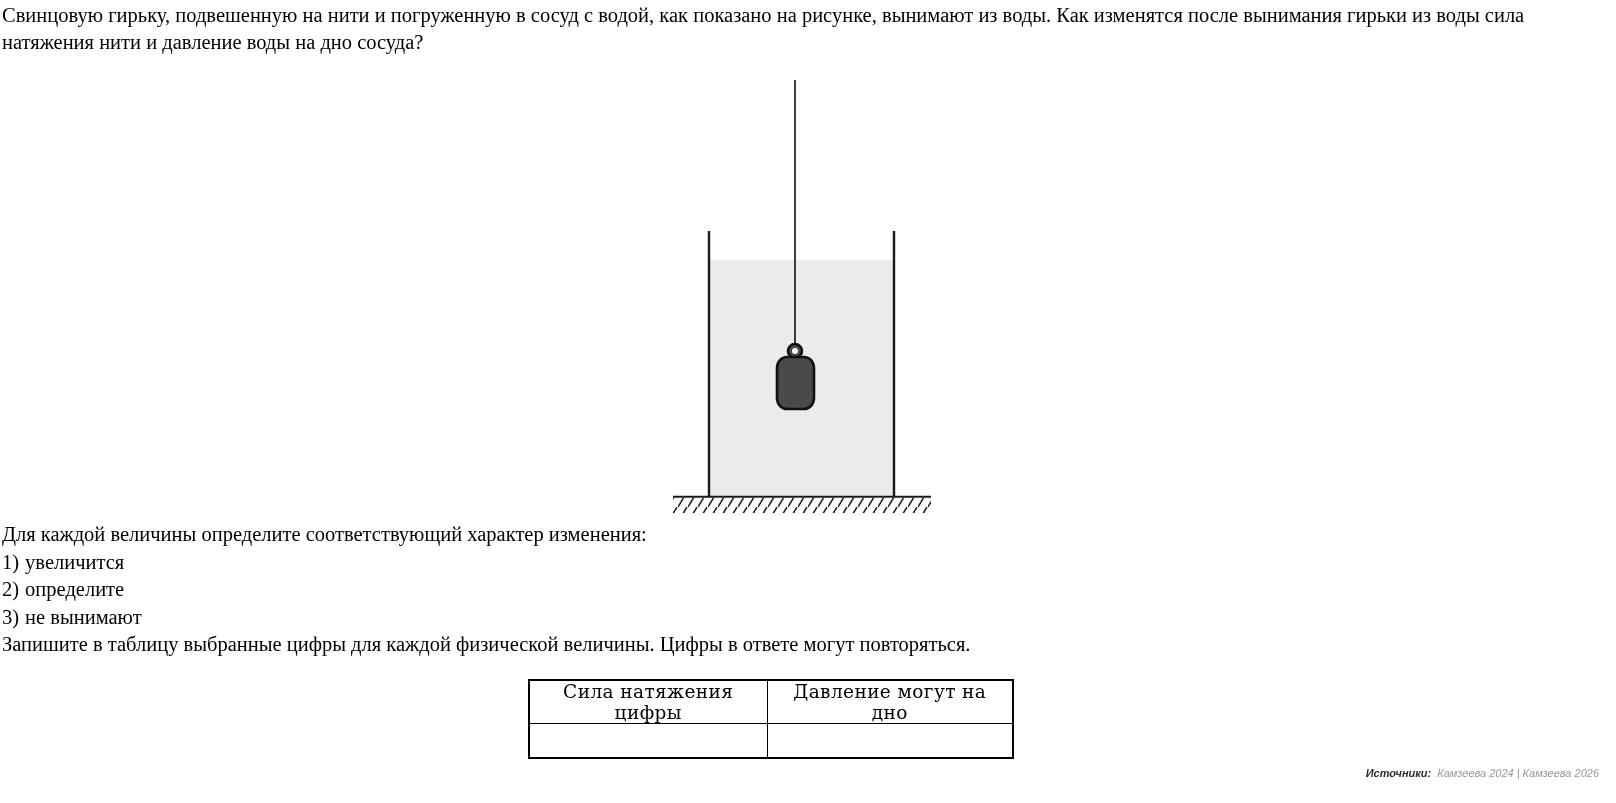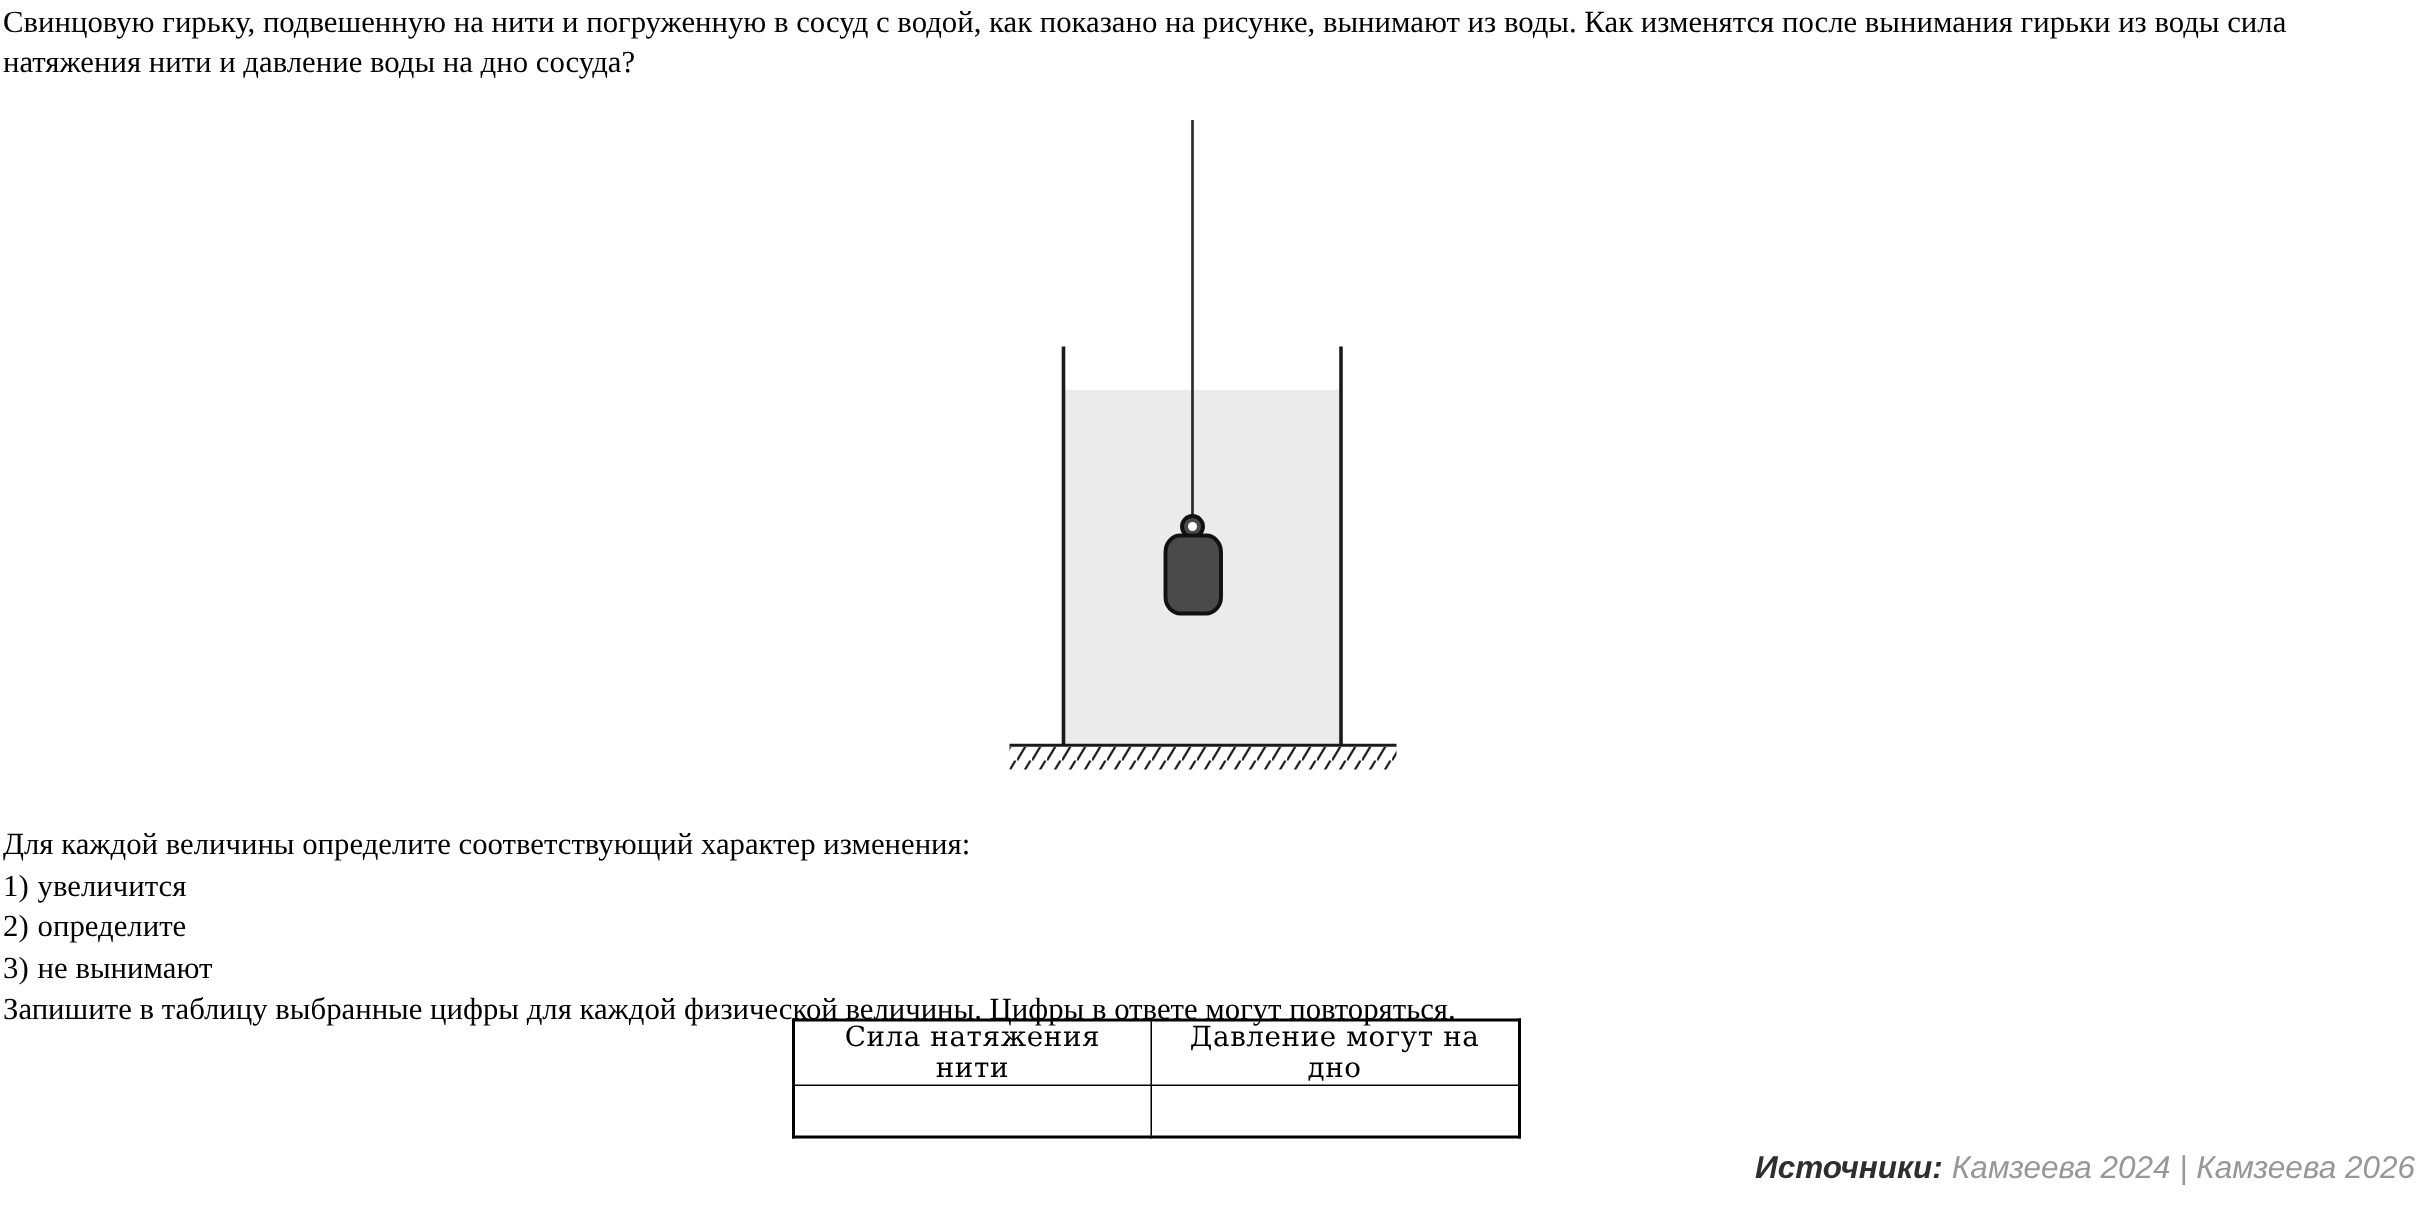--- a/index.html
+++ b/index.html
@@ -29,21 +29,21 @@
   .figure {
     position: absolute;
     left: 648px;
     top: 72px;
   }
 
   
   .instructions {
     position: absolute;
     left: 2px;
-    top: 550px;
+    top: 521px;
     font-size: 20.5px;
     line-height: 27.6px;
   }
   .opt-label { margin-left: 6px; margin-top: 40px; }
 
   
   .answer-table {
     position: absolute;
     left: 528px;
     top: 679px;
@@ -65,25 +65,25 @@
     border: 1.5px solid #000000;
     height: 33px;
     padding: 0 10px;
   }
   .col-tension { width: 238px; }
   .col-pressure { width: 246px; }
 
   
   .sources {
     position: absolute;
-    right: 6px;
+    right: 17px;
     top: 767px;
     font-family: "Liberation Sans", sans-serif;
     font-style: italic;
-    font-size: 21px;
+    font-size: 11px;
     white-space: nowrap;
   }
   .src-label { font-weight: bold; color: #2e2e2e; margin-right: 6px; }
   .src-value { color: #979797; }
 </style>
 </head>
 <body>
 
 <div class="page">
 
@@ -120,21 +120,21 @@
     <div>Запишите в таблицу выбранные цифры для каждой физической величины. Цифры в ответе могут повторяться.</div>
   </div>
 
   <table class="answer-table">
     <colgroup>
       <col class="col-tension">
       <col class="col-pressure">
     </colgroup>
     <tbody>
       <tr>
-        <th>Сила натяжения нити</th>
+        <th>Сила натяжения цифры</th>
         <th>Давление могут на дно</th>
       </tr>
       <tr>
         <td></td>
         <td></td>
       </tr>
     </tbody>
   </table>
 
   <div class="sources">

